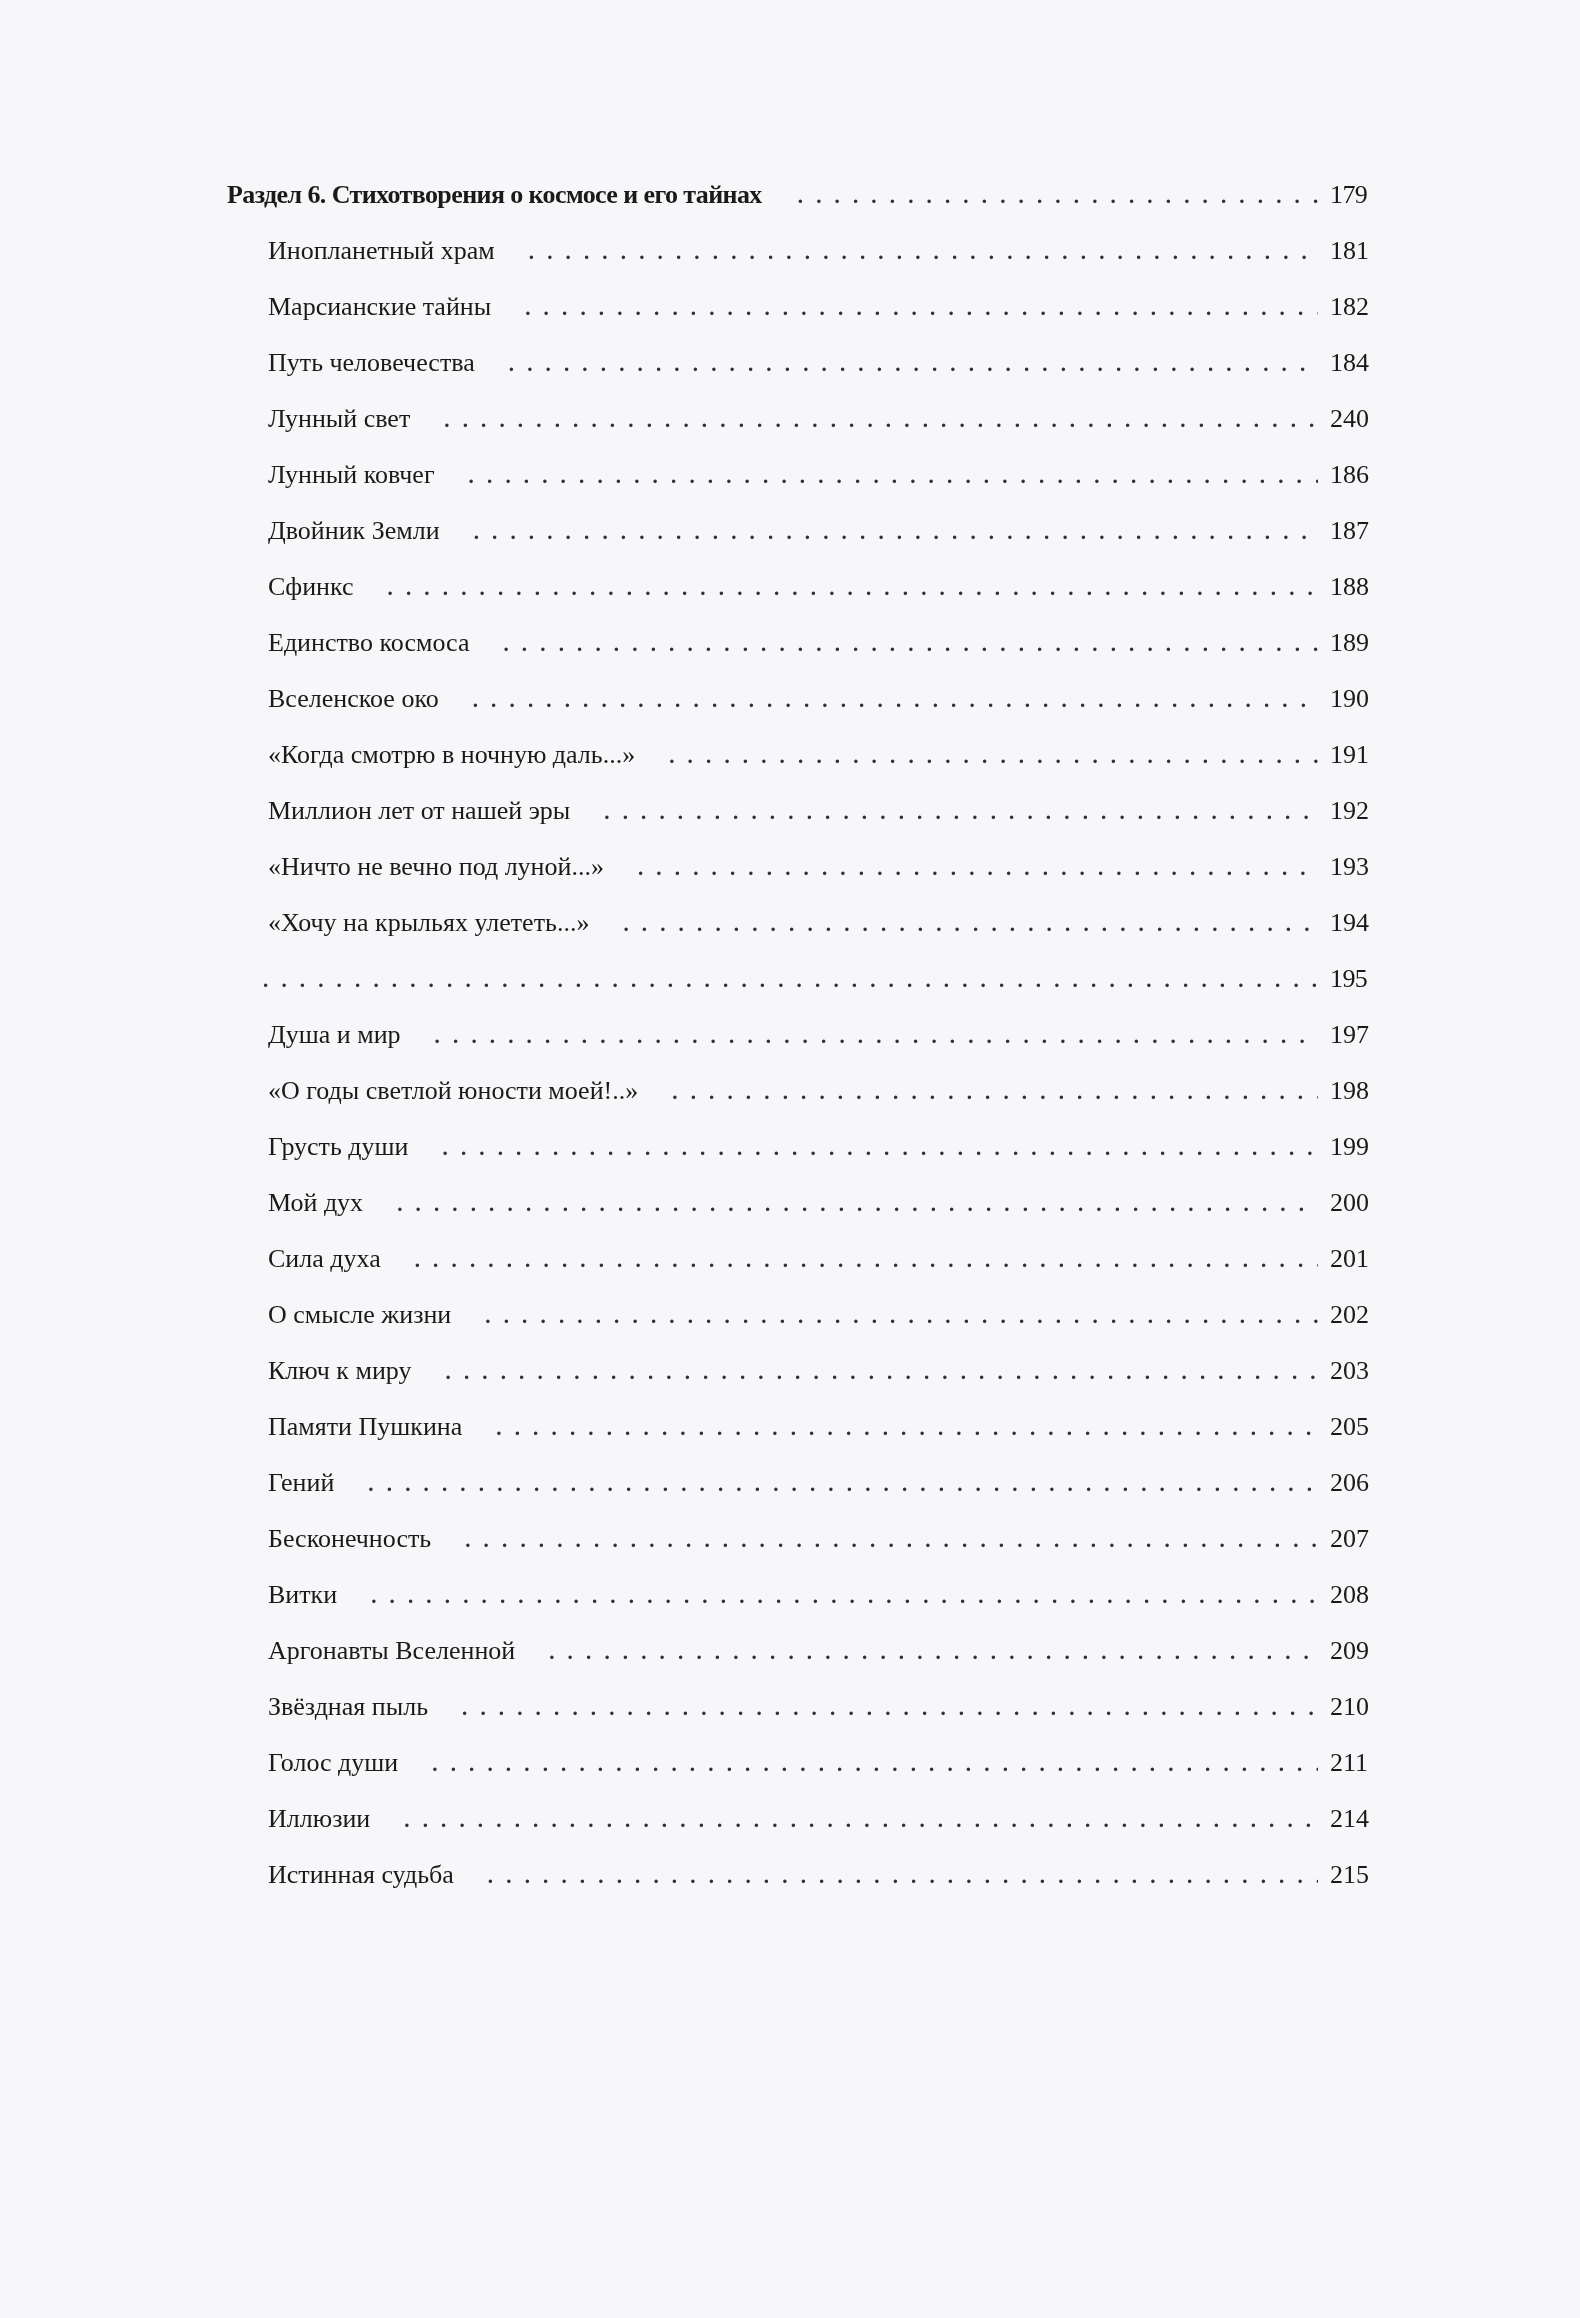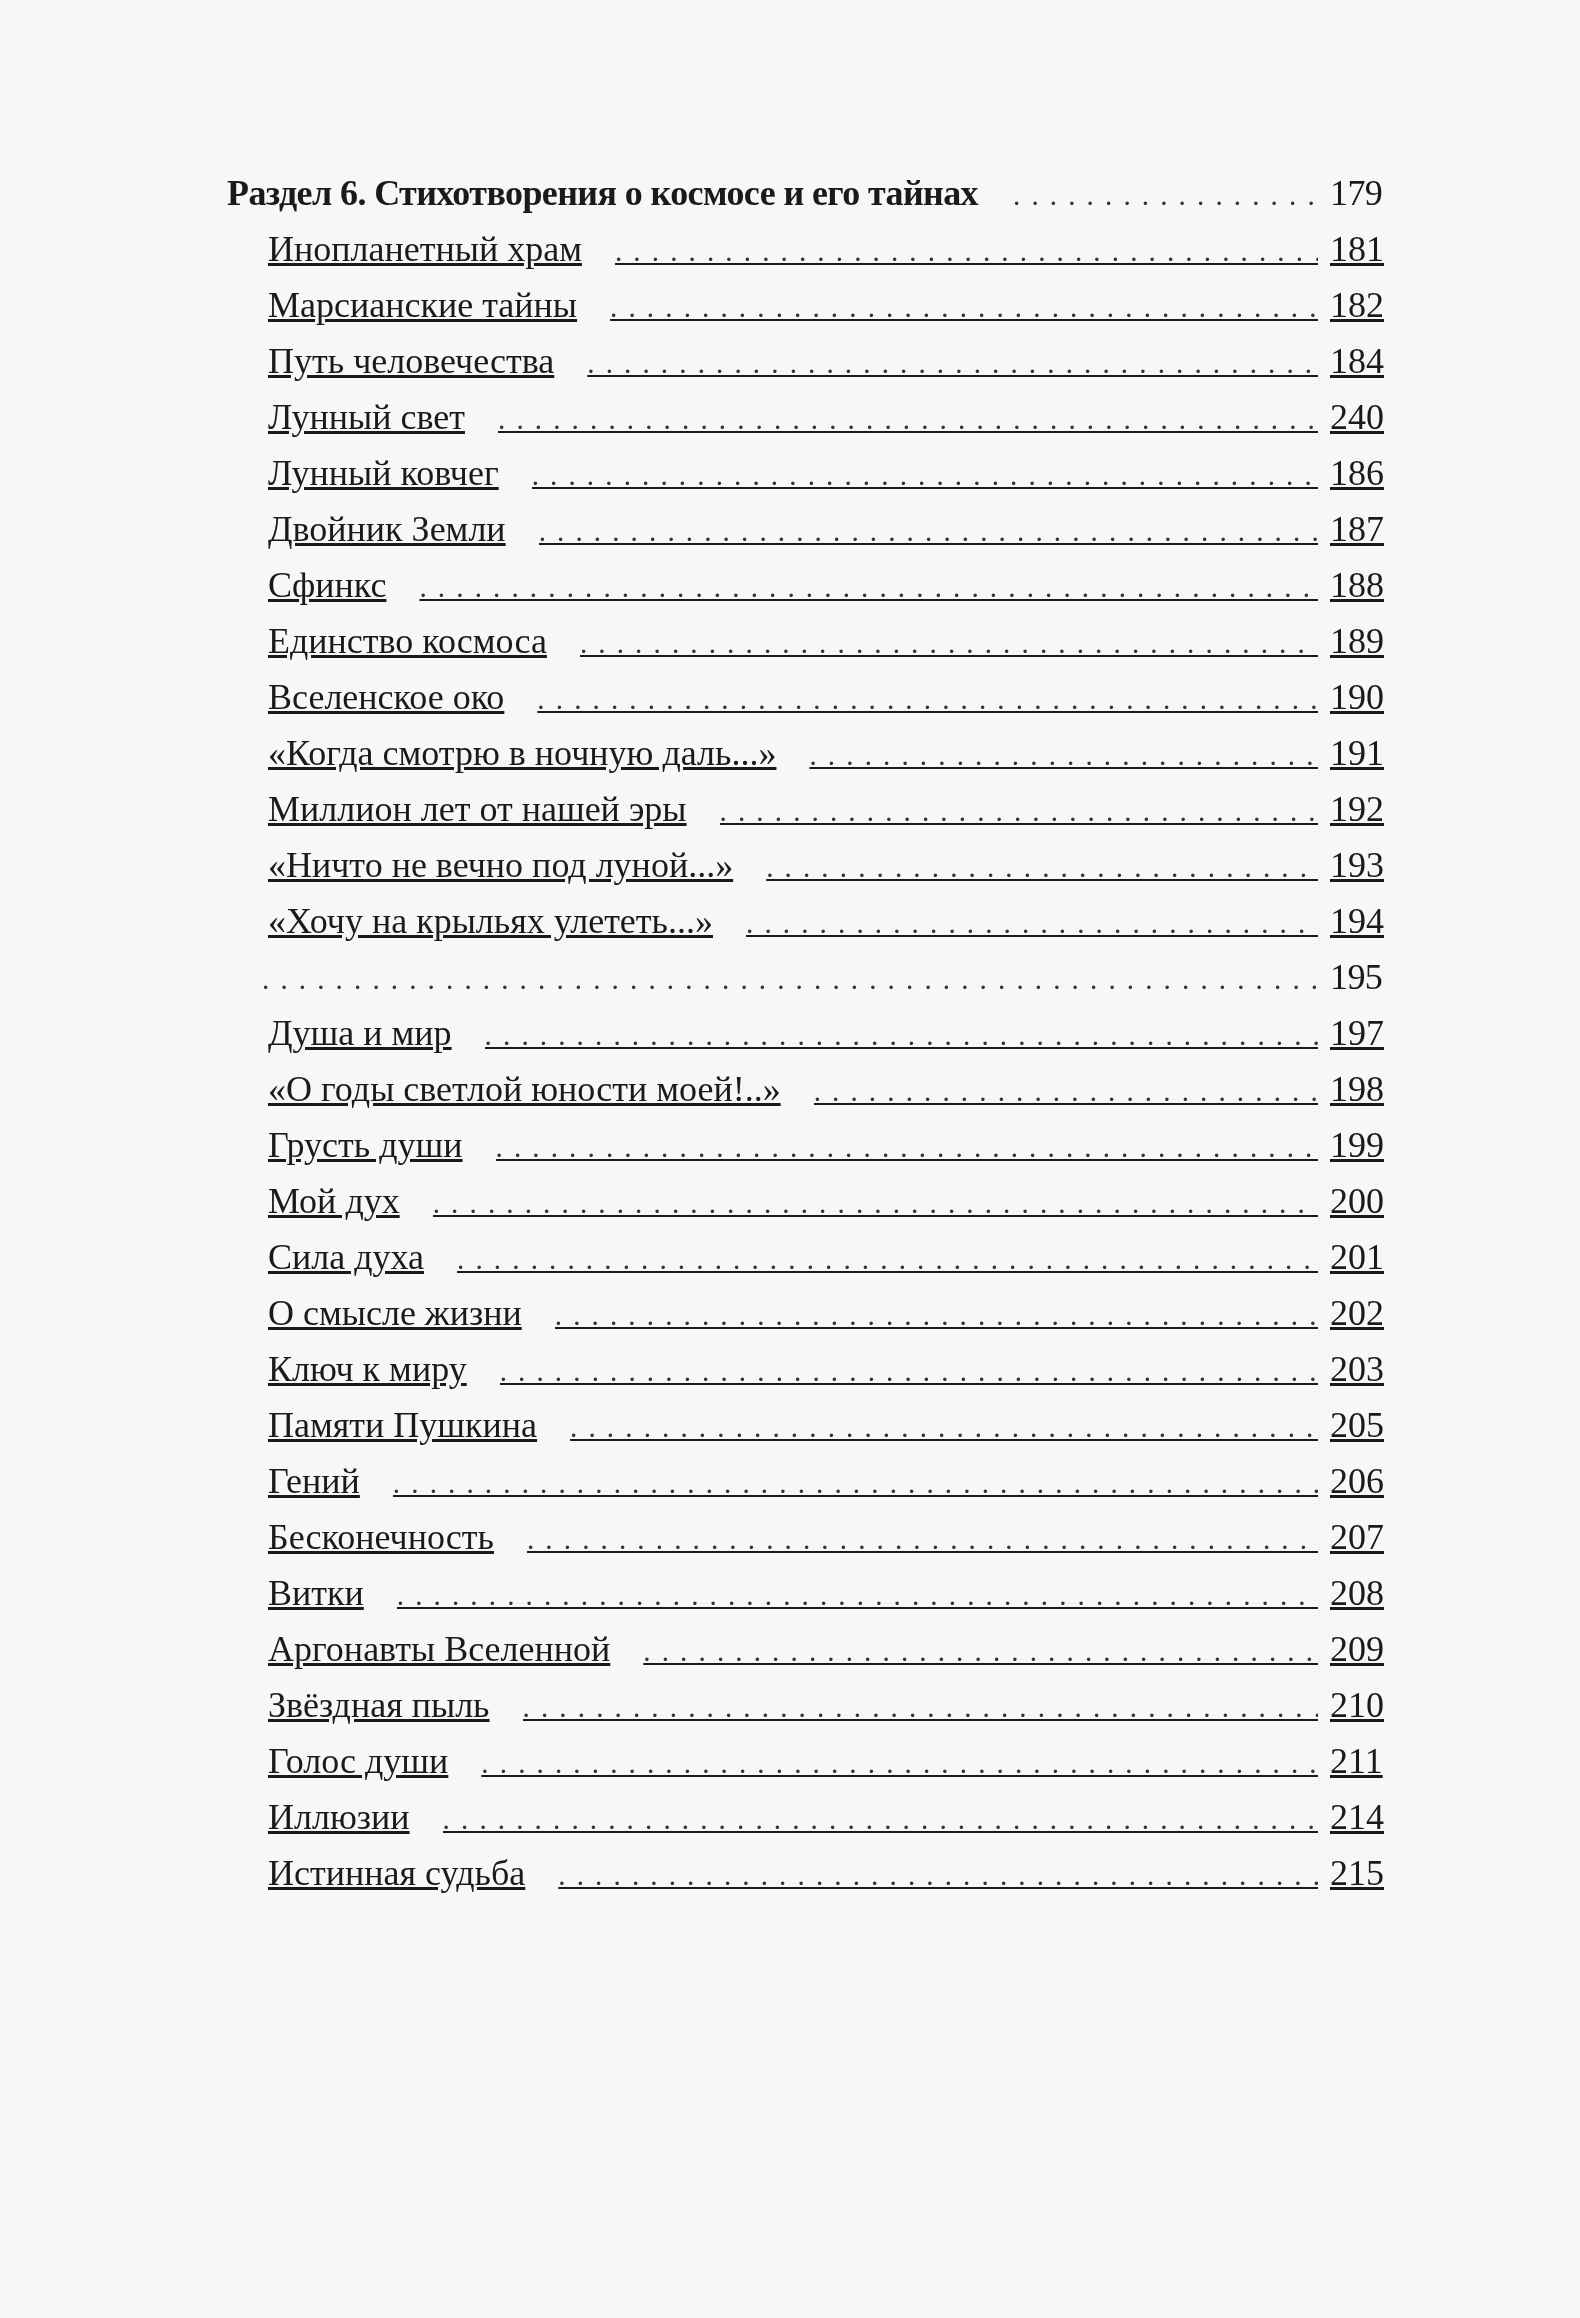--- a/index.html
+++ b/index.html
@@ -1,20 +1,20 @@
 <!DOCTYPE html>
 <html><head>
 <meta charset="utf-8">
 <style>
   html,body{margin:0;padding:0;}
   body{width:1581px;height:2318px;background:#f7f6f8;position:relative;overflow:hidden;font-family:"Liberation Serif","DejaVu Serif",serif;color:#1a1a1a;}
   .toc{position:absolute;left:227px;top:165px;width:1172px;}
-  .row{display:flex;align-items:baseline;height:56px;line-height:56px;font-size:36px;}
+  .row{display:flex;align-items:baseline;height:56px;line-height:56px;font-size:26px;}
   .row.section{font-weight:bold;letter-spacing:-0.6px;}
-  .row.item{padding-left:41px;text-decoration:underline;}
+  .row.item{padding-left:41px;}
   .title{white-space:nowrap;}
   .dots{flex:1;overflow:hidden;white-space:nowrap;margin:0 11.8px 0 33px;letter-spacing:8.8px;font-weight:normal;color:#333;font-size:29px;}
   .dots::before{content:". . . . . . . . . . . . . . . . . . . . . . . . . . . . . . . . . . . . . . . . . . . . . . . . . . . . . . . . . . . . . . . . . . . . . . . . . . . . . . . . . . . . . . . . . . . . . . . . . . . .";letter-spacing:0;word-spacing:3.9px;}
   .row.section .dots{margin-left:35px;}
   .page{min-width:69px;text-align:left;font-weight:normal;}
 </style>
 </head>
 <body>
 
 <div class="toc" id="toc">

